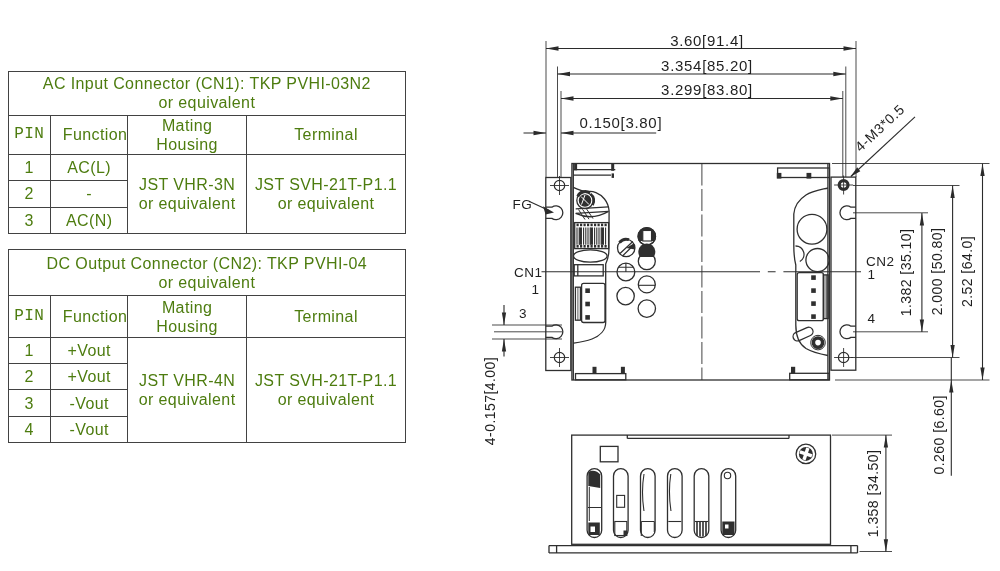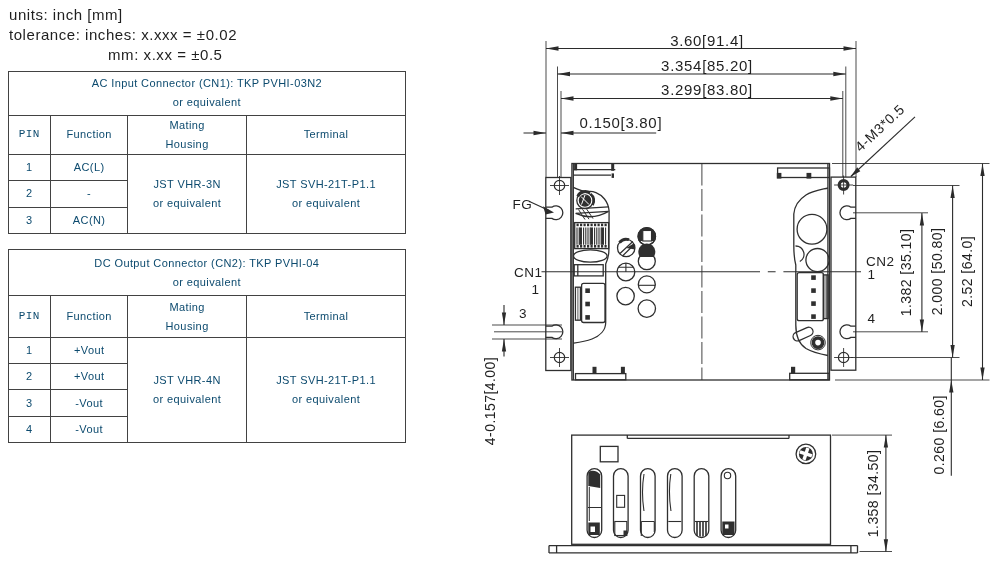--- a/index.html
+++ b/index.html
@@ -1,31 +1,28 @@
 <!DOCTYPE html>
 <html><head>
 <meta charset="utf-8">
 <style>
   html,body{margin:0;padding:0;background:#fff;}
   .page{position:relative;width:1000px;height:571px;background:#fff;overflow:hidden;
         font-family:"Liberation Sans", sans-serif;color:#1f1f1f;}
   .notes{position:absolute;left:9px;top:5px;font-size:15px;line-height:19.8px;letter-spacing:0.55px;white-space:pre;}
   table{border-collapse:collapse;position:absolute;table-layout:fixed;
-        font-size:11px;letter-spacing:0.4px;color:#0c4a6e;}
+        font-size:16px;letter-spacing:0.4px;color:#4d7c0f;}
   td{border:1.8px solid #424242;text-align:center;vertical-align:middle;padding:0;line-height:19px;}
   #t1{left:7.5px;top:70.5px;}
   #t2{left:7.5px;top:249.3px;}
-  .c1{width:41.5px;font-family:Liberation Mono, monospace;} .c2{width:76.3px;} .c3{width:117.6px;} .c4{width:158.3px;}
+  .c1{width:41.5px;font-family:Liberation Mono, monospace;} .c2{width:76.3px;text-align:right;} .c3{width:117.6px;} .c4{width:158.3px;}
 </style>
 </head>
 <body>
 <div class="page">
-  <div class="notes">units: inch [mm]
-tolerance: inches: x.xxx = ±0.02
-                     mm: x.xx = ±0.5</div>
 
   <table id="t1">
     <tbody>
         <tr style="height:44px;">
           <td colspan="4">AC Input Connector (CN1): TKP PVHI-03N2<br>or equivalent</td>
         </tr>
     <tr style="height:39.5px;">
           <td class="c1">PIN</td>
           <td class="c2">Function</td>
           <td class="c3">Mating<br>Housing</td>

